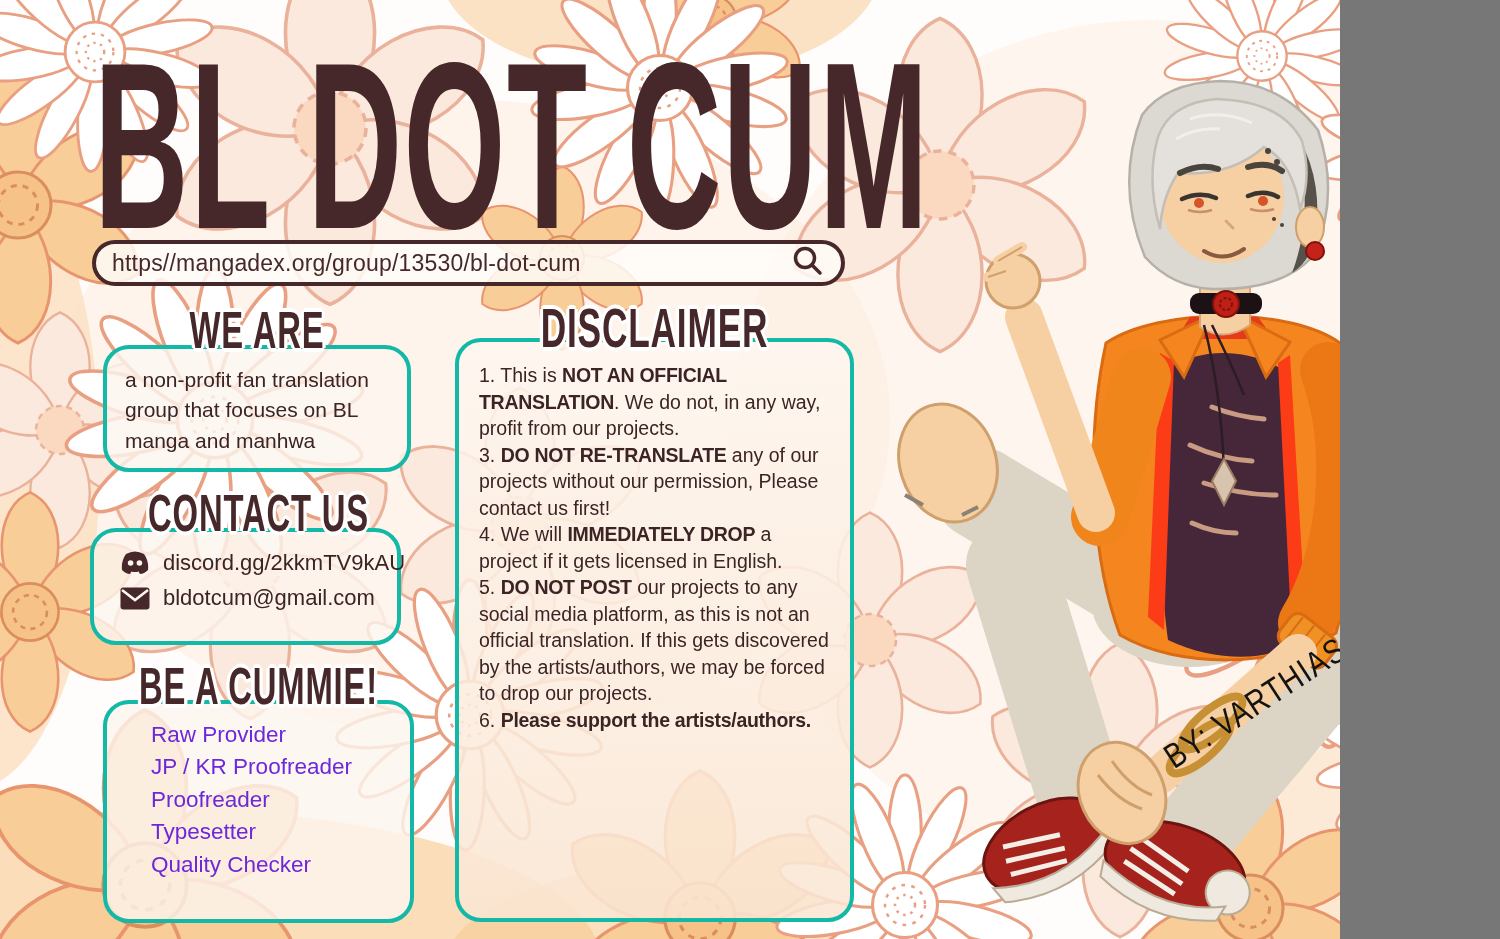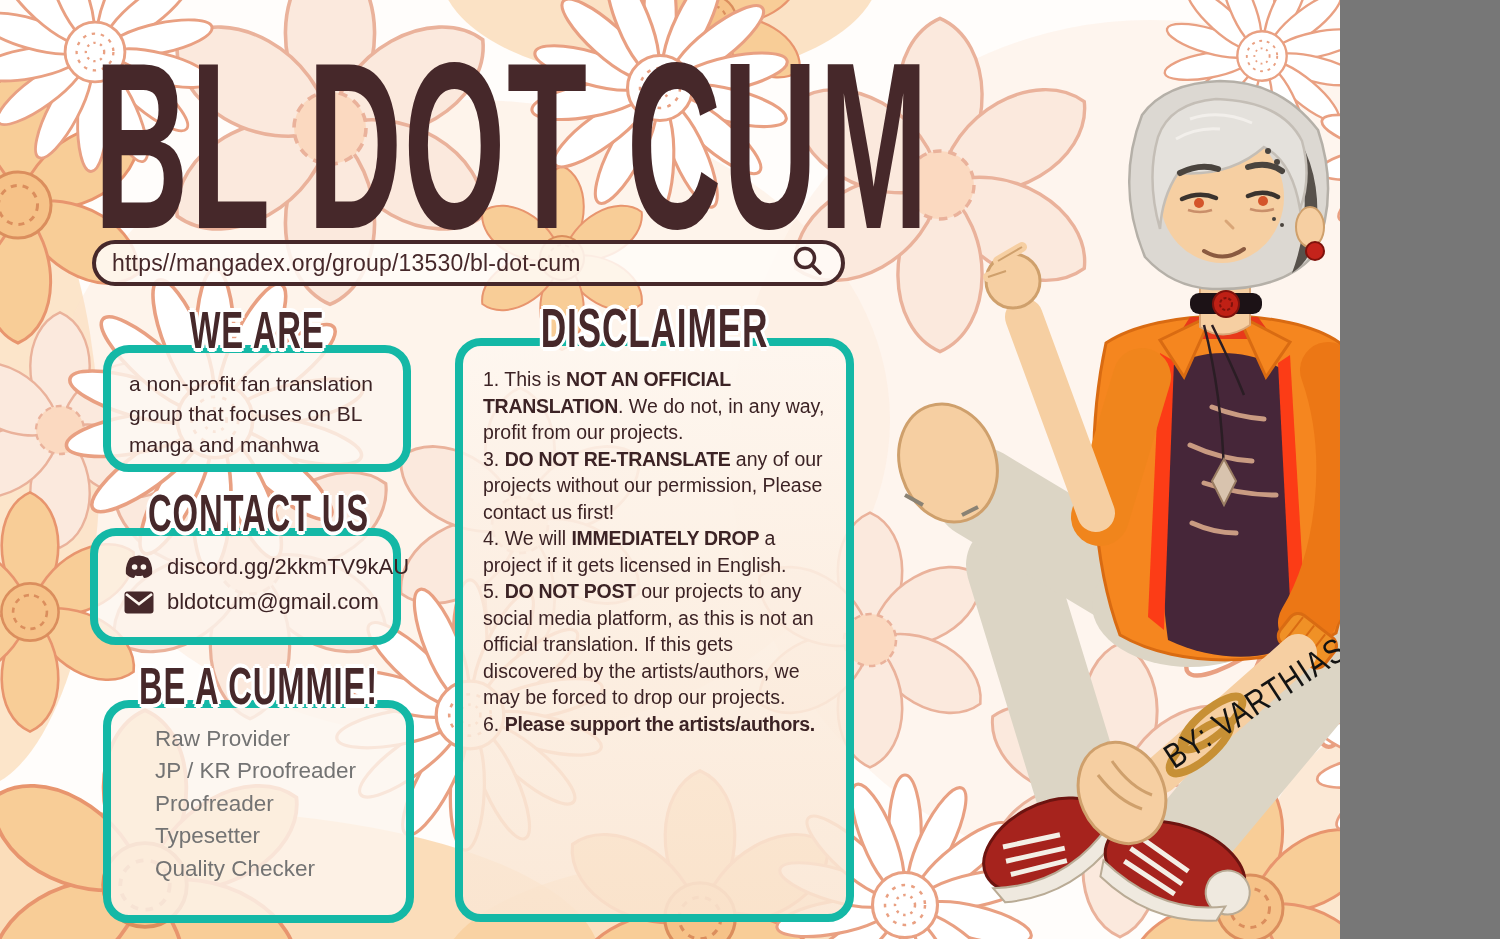--- a/index.html
+++ b/index.html
@@ -28,21 +28,21 @@
     border:4px solid #46282a; border-radius:28px;
     background:rgba(255,252,248,0.85);
     display:flex; align-items:center; padding:0 16px; box-sizing:border-box; gap:10px;
   }
   .search-text{flex:1; font-size:23px; color:#46282a; letter-spacing:0.2px; white-space:nowrap; overflow:hidden;}
   .search-icon-svg{flex:0 0 auto;}
 
   
   .panel{
     position:absolute; z-index:2; box-sizing:border-box;
-    border:8px solid #14b8a6; border-radius:26px;
+    border:4px solid #14b8a6; border-radius:26px;
     background:rgba(253,245,238,0.82);
   }
   #panel-weare{left:103px; top:345px; width:308px; height:127px;}
   #panel-contact{left:90px; top:528px; width:311px; height:117px;}
   #panel-recruit{left:103px; top:700px; width:311px; height:223px;}
   #panel-disclaimer{
     left:455px; top:338px; width:399px; height:584px;
     background:linear-gradient(rgba(254,247,240,0.85), rgba(250,230,211,0.88));
   }
 
@@ -59,21 +59,21 @@
   #heading-contact{left:103px; width:311px; top:487px;}
   #heading-recruit{left:103px; width:311px; top:660px;}
   #heading-disclaimer{left:455px; width:399px; top:300px; font-size:43px;}
 
   .weare-text{padding:16px 18px 0 18px; font-size:21px; line-height:1.45; color:#3c2325;}
 
   .contact-rows{padding:18px 0 0 26px;}
   .contact-row{display:flex; align-items:center; gap:13px; font-size:22px; color:#3c2325; margin-bottom:9px;}
   .contact-row .cicon{flex:0 0 auto; display:flex;}
 
-  .role-list{padding:15px 0 0 44px; font-size:22.5px; line-height:1.44; color:#737373;}
+  .role-list{padding:15px 0 0 44px; font-size:22.5px; line-height:1.44; color:#6d28d9;}
   .role{white-space:nowrap;}
 
   .disc-list{padding:20px 20px 0 20px; font-size:19.5px; line-height:1.36; color:#3c2325;}
   .disc-item{margin:0;}
   .seg-bold{font-weight:bold; letter-spacing:-0.3px;}
   .seg-italic{font-style:italic;}
 
   
   .artist-credit{
     position:absolute; left:1168px; top:742px; z-index:2;

